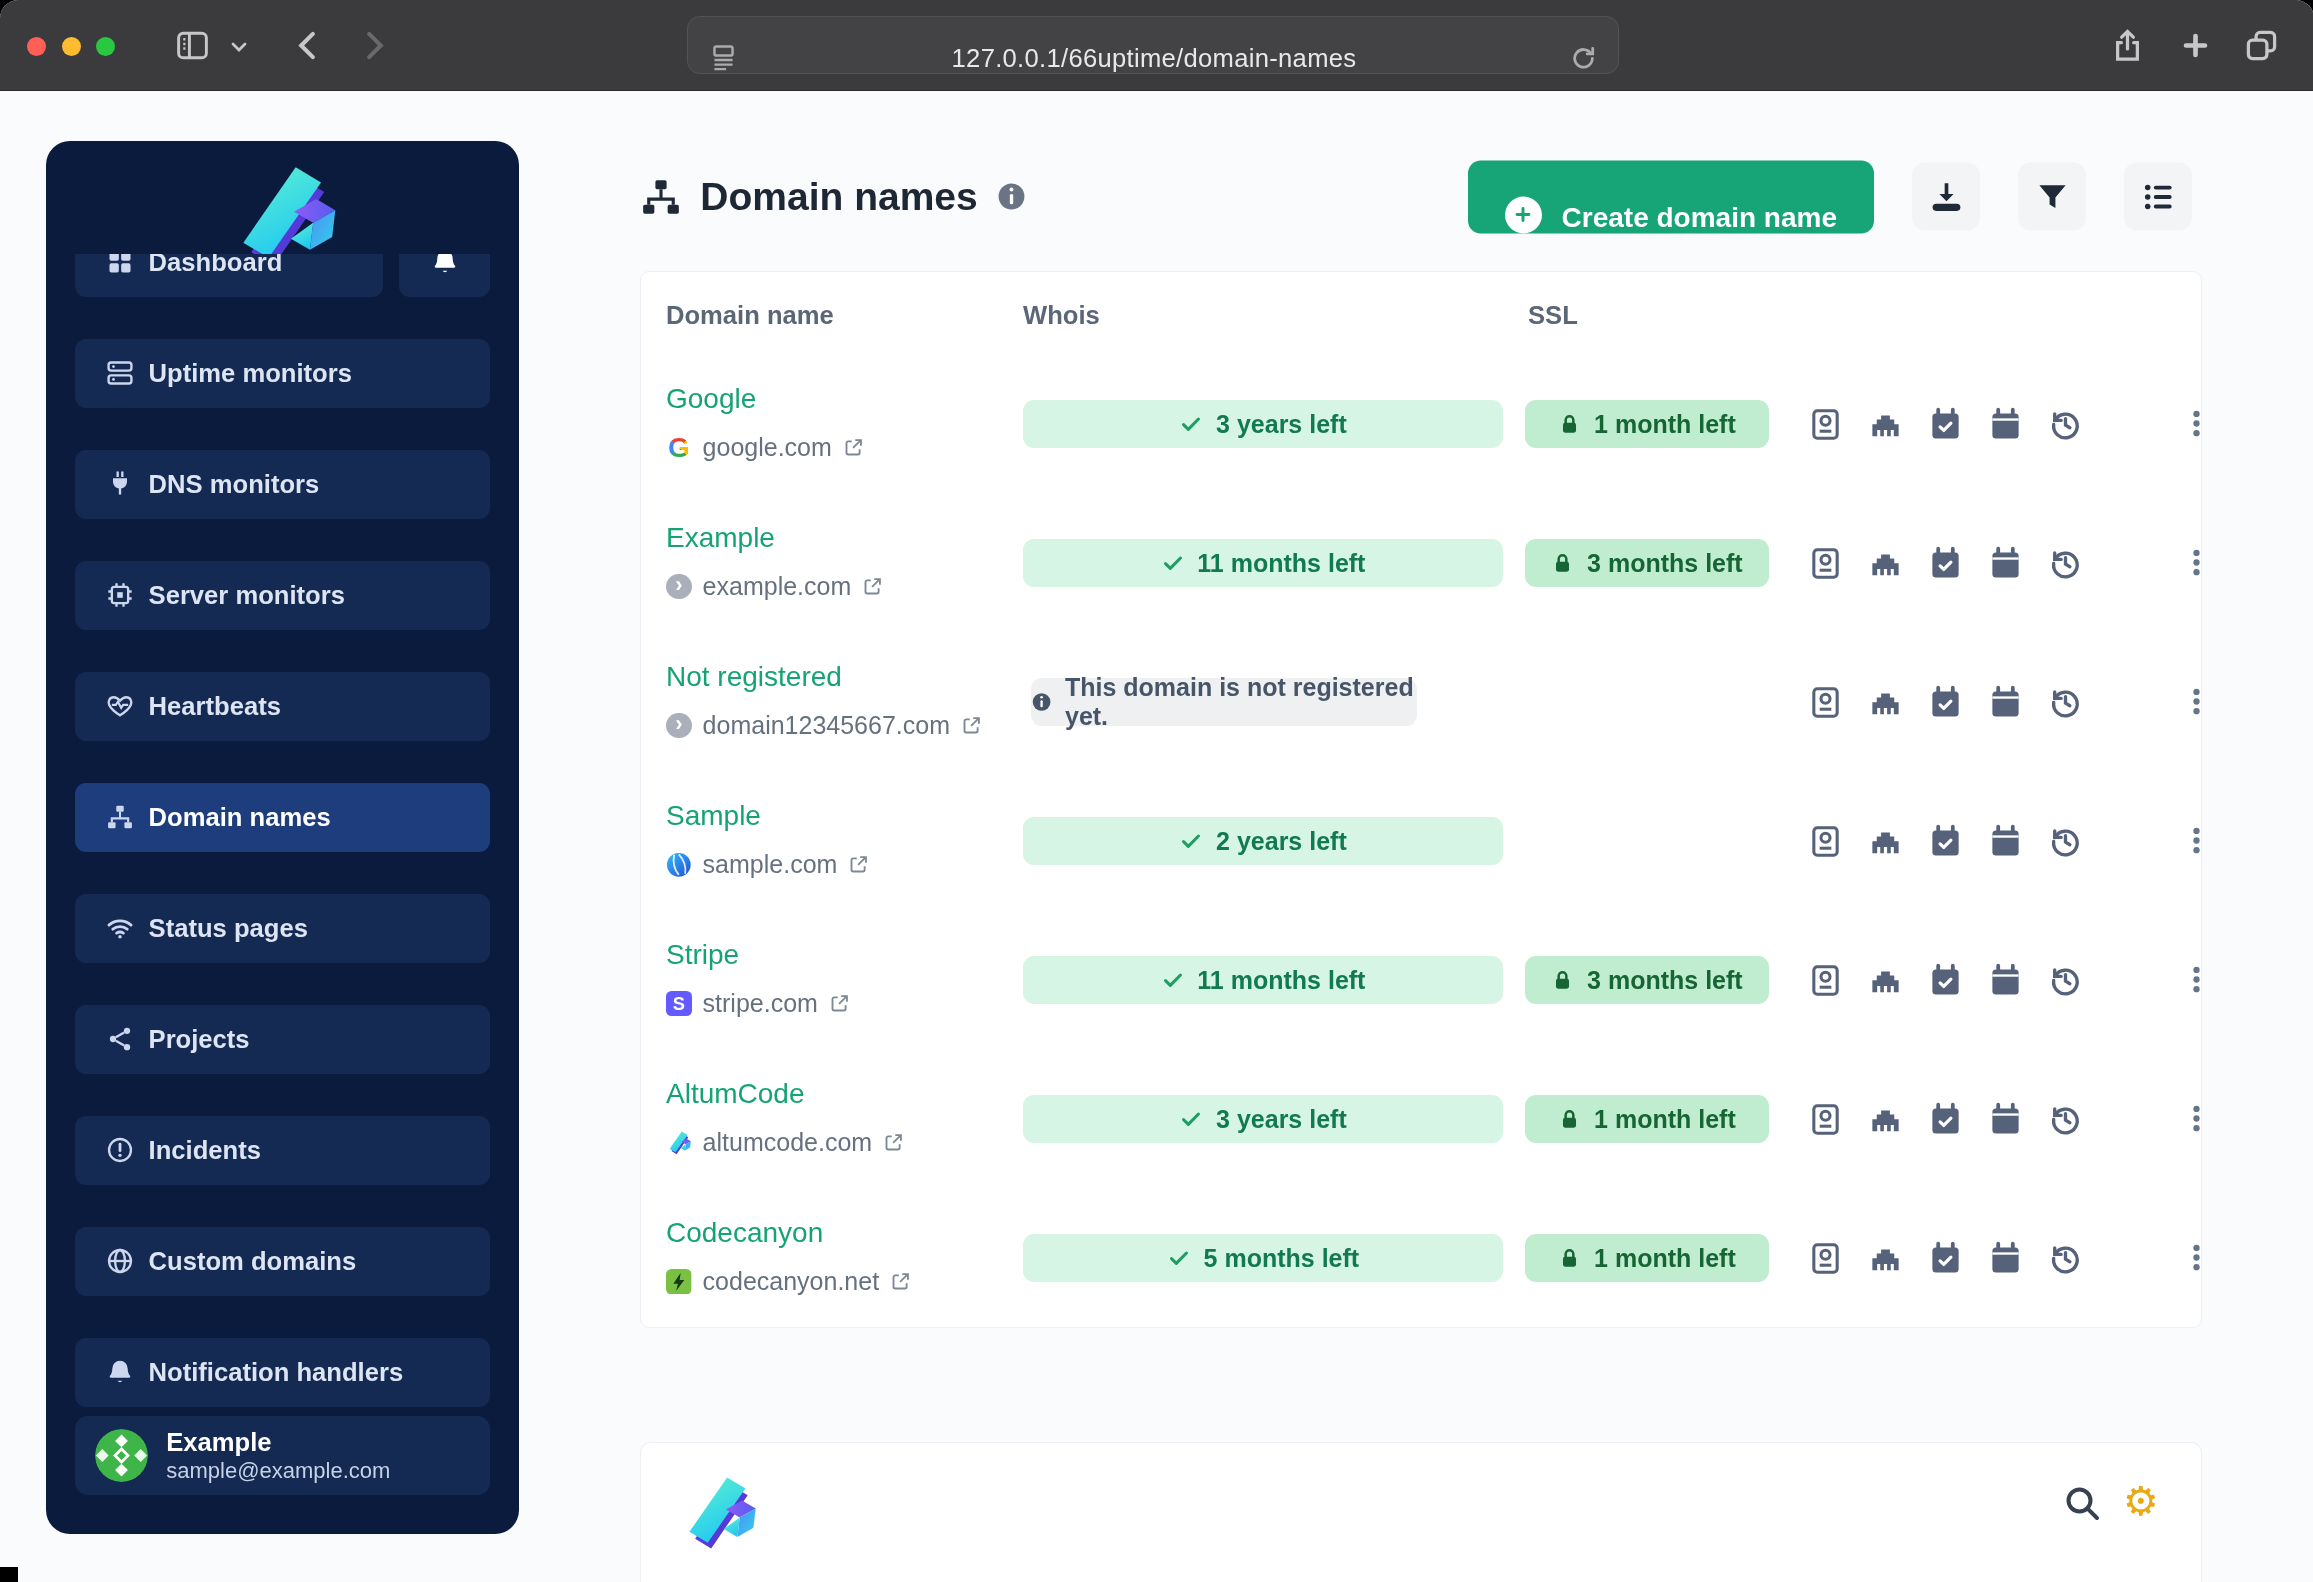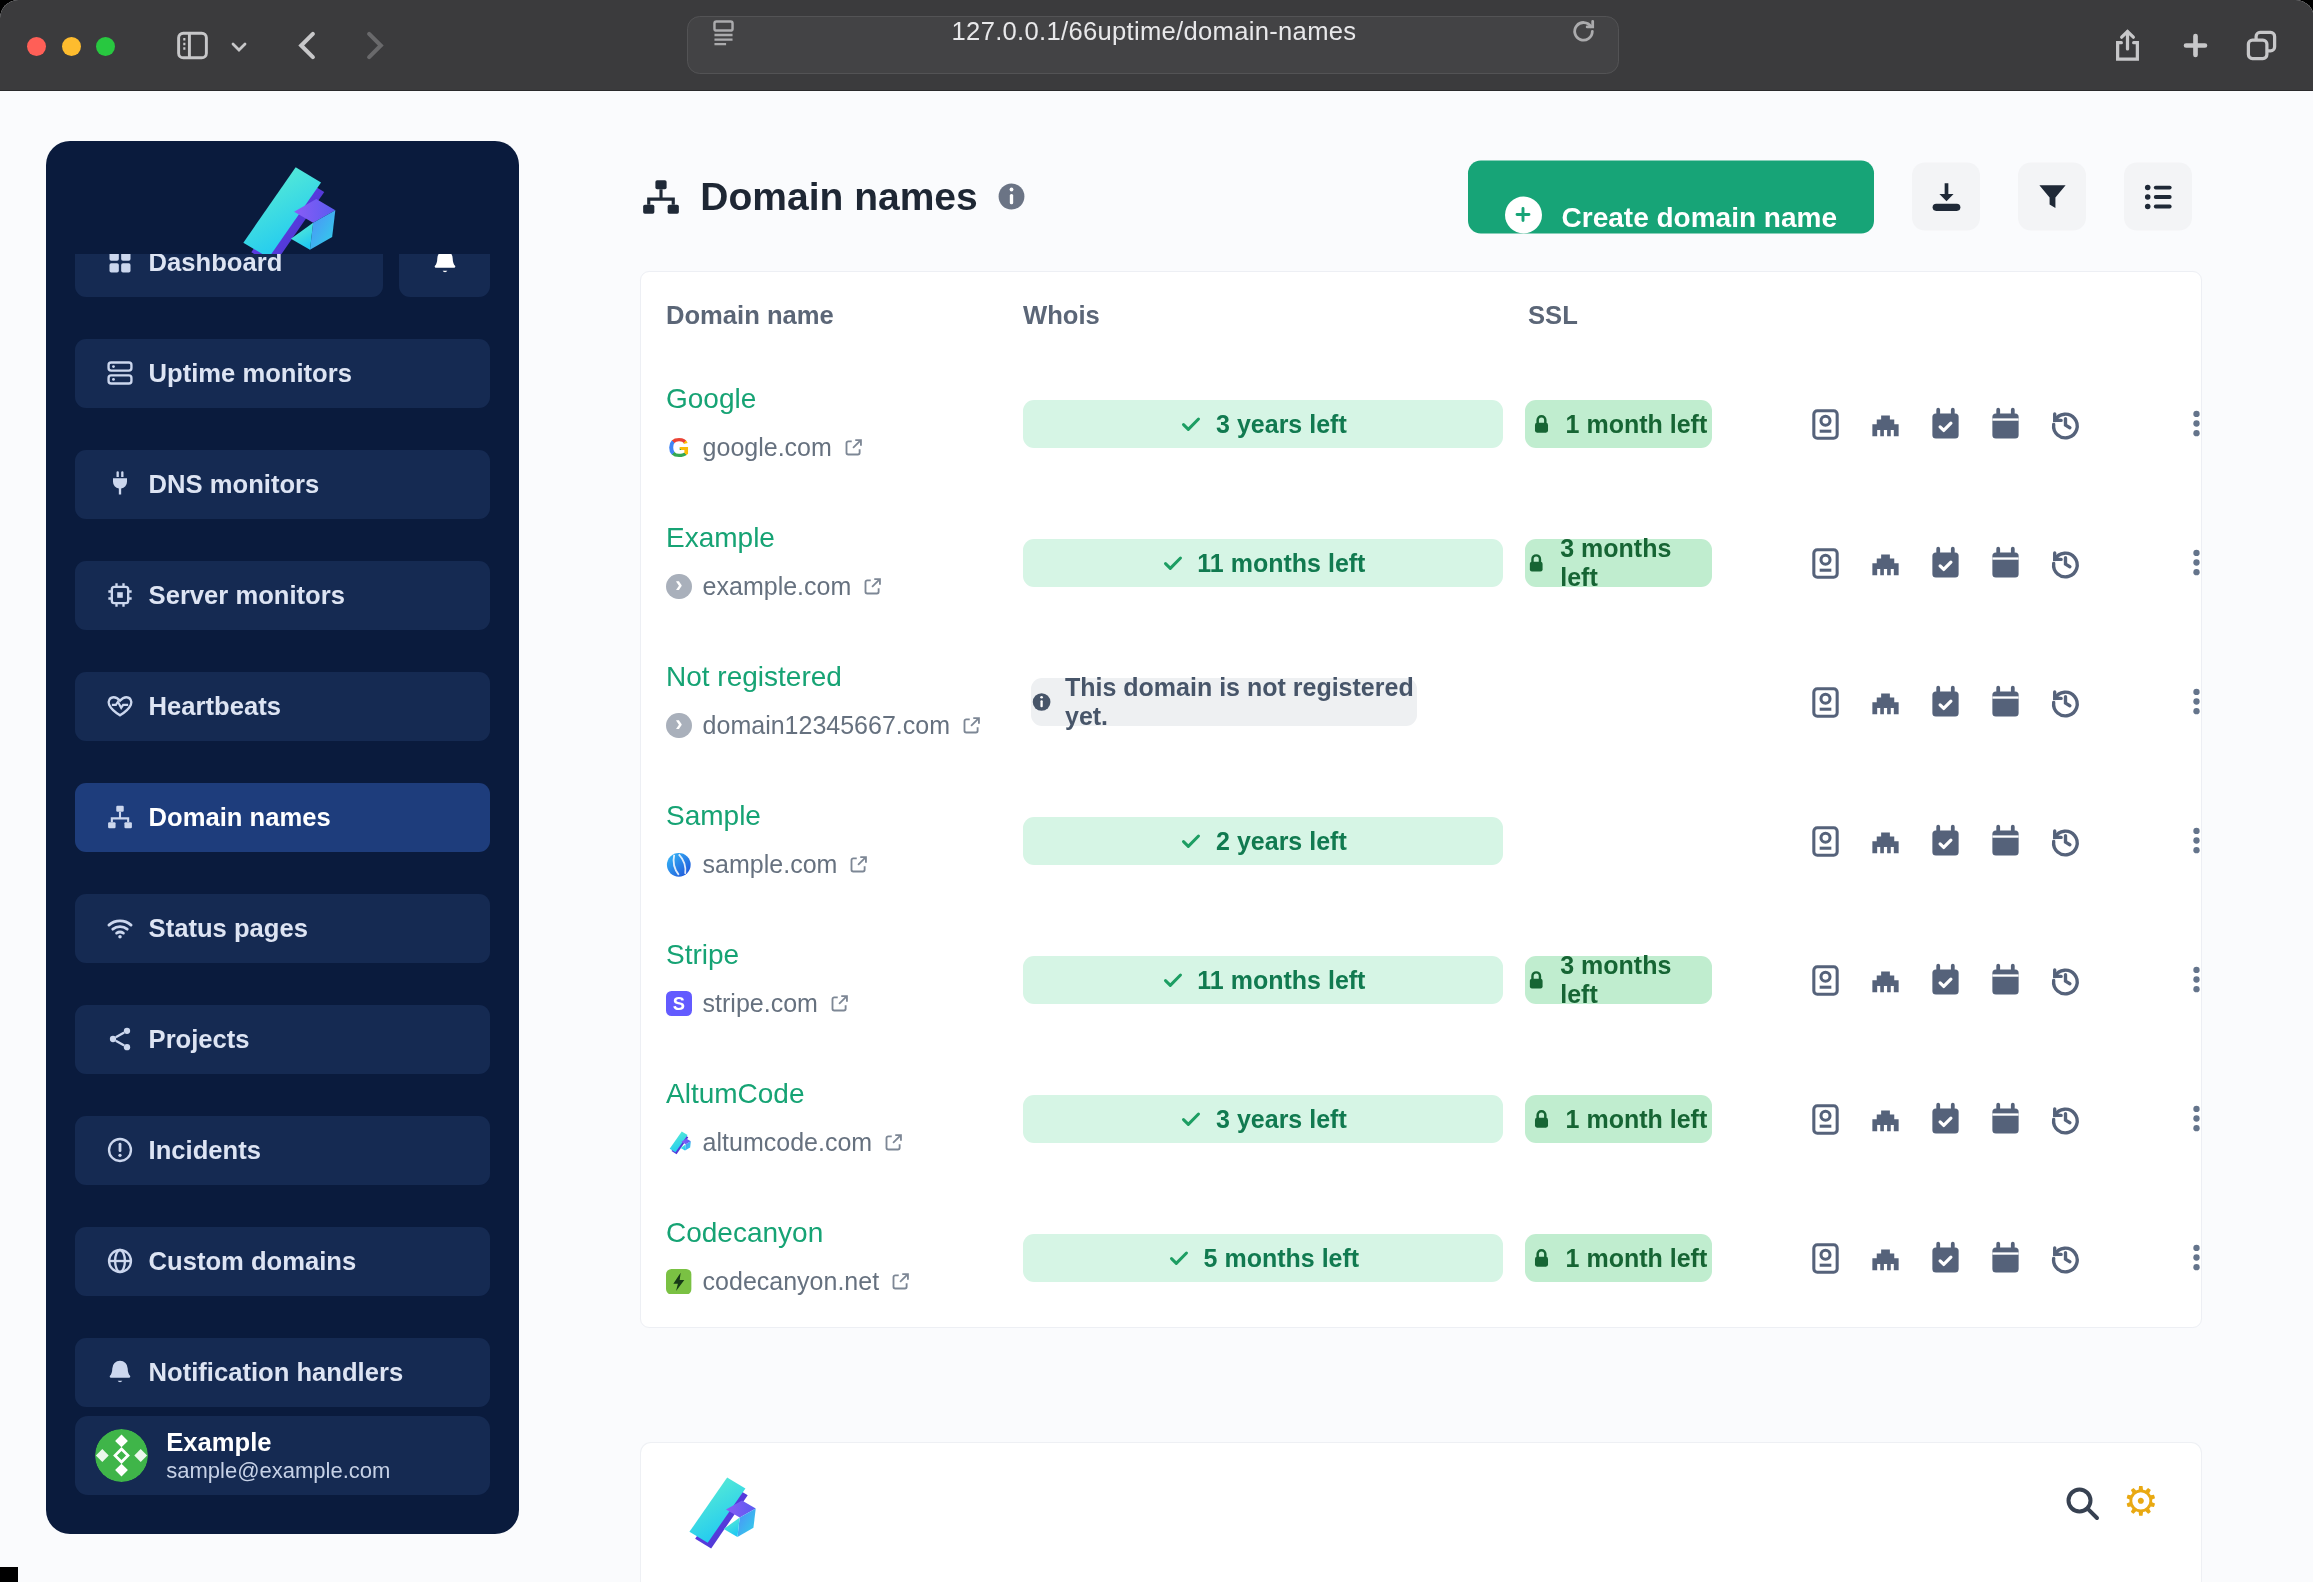--- a/index.html
+++ b/index.html
@@ -13,21 +13,21 @@
   .window{position:relative;width:2314px;height:1583px;border-radius:18.3px 18.3px 0 0;
     overflow:hidden;background:#fafbfd}
   
   .chrome{position:relative;height:91px;background:#3b3b3d;border-bottom:0.9px solid #2a2a2c}
   .lights{position:absolute;left:27.4px;top:37px;display:flex;gap:15.5px}
   .light{width:19px;height:19px;border-radius:50%}
   .chrome svg{display:block}
   .chrome-btn{position:absolute;color:#c7c7c9}
   .chrome-btn.dim{color:#69696b}
   .urlbar{position:absolute;left:687px;top:16.4px;width:932px;height:58px;border-radius:12.8px;
-    background:#434345;border:0.9px solid #535355;display:flex;align-items:flex-start;color:#e8e8ea}
+    background:#434345;border:0.9px solid #535355;display:flex;align-items:flex-end;color:#e8e8ea}
   .urlbar .url{flex:1;text-align:center;font-size:25.6px;letter-spacing:0.3px}
   
   .page{position:relative;height:1491px;background:#fafbfd}
   .notch{position:absolute;left:0;bottom:0;width:18.3px;height:15.5px;background:#000}
   
   .sidebar{position:absolute;left:46px;top:50px;width:473px;height:1393px;background:var(--navy);
     border-radius:24px;overflow:hidden}
   .logo{position:absolute;left:50%;top:20px;transform:translateX(-50%)}
   .menu{position:absolute;left:29px;right:29px;top:113px;bottom:0;overflow:hidden}
   .mrow{display:flex;gap:16px}
@@ -70,21 +70,21 @@
   .fav.gG{font-size:28px;font-weight:700;background:conic-gradient(from -45deg,#ea4335 0 25%,#fbbc05 0 50%,#34a853 0 75%,#4285f4 0);
     -webkit-background-clip:text;background-clip:text;color:transparent;border-radius:0}
   .fav.stripe{border-radius:5.5px;background:#635bff;color:#fff;font-size:18.3px;font-weight:700}
   .host{font-size:25px;color:#66717f}
   .extlink{width:21px;height:21px;color:#7d8795;cursor:pointer}
   .pill{position:absolute;top:46px;height:48px;border-radius:11px;display:flex;align-items:center;
     justify-content:center;gap:12.8px;font-size:25px;font-weight:700}
   .pill.whois{left:382px;width:480px;background:var(--whois-bg);color:var(--whois-tx)}
   .pill.whois .ck{width:24px;height:24px;color:#1d9e63}
   .pill.info{left:390px;width:386px;background:var(--info-bg);color:var(--info-tx)}
-  .pill.ssl{left:884px;width:187px;background:var(--ssl-bg);color:var(--ssl-tx)}
+  .pill.ssl{left:884px;width:244px;background:var(--ssl-bg);color:var(--ssl-tx)}
   .acts{position:absolute;left:1166px;top:48px;display:flex;gap:23px}
   .act{width:37px;height:44px;color:var(--icon-slate);cursor:pointer;display:flex;align-items:center;justify-content:center}
   .act svg{width:35px;height:35px}
   .kebab{position:absolute;left:1537px;top:42px;width:37px;height:55px;color:#64748b;cursor:pointer;
     display:flex;align-items:center;justify-content:center}
   
   .footer{position:absolute;left:0;top:1314px;width:1562px;height:141px;background:#fff;
     border:1.8px solid #eef0f4;border-bottom:none;border-radius:11px 11px 0 0}
   .flogo{position:absolute;left:37px;top:25.6px}
   .fsearch{position:absolute;left:1421px;top:40px;width:40px;height:40px;color:#374151;cursor:pointer}

